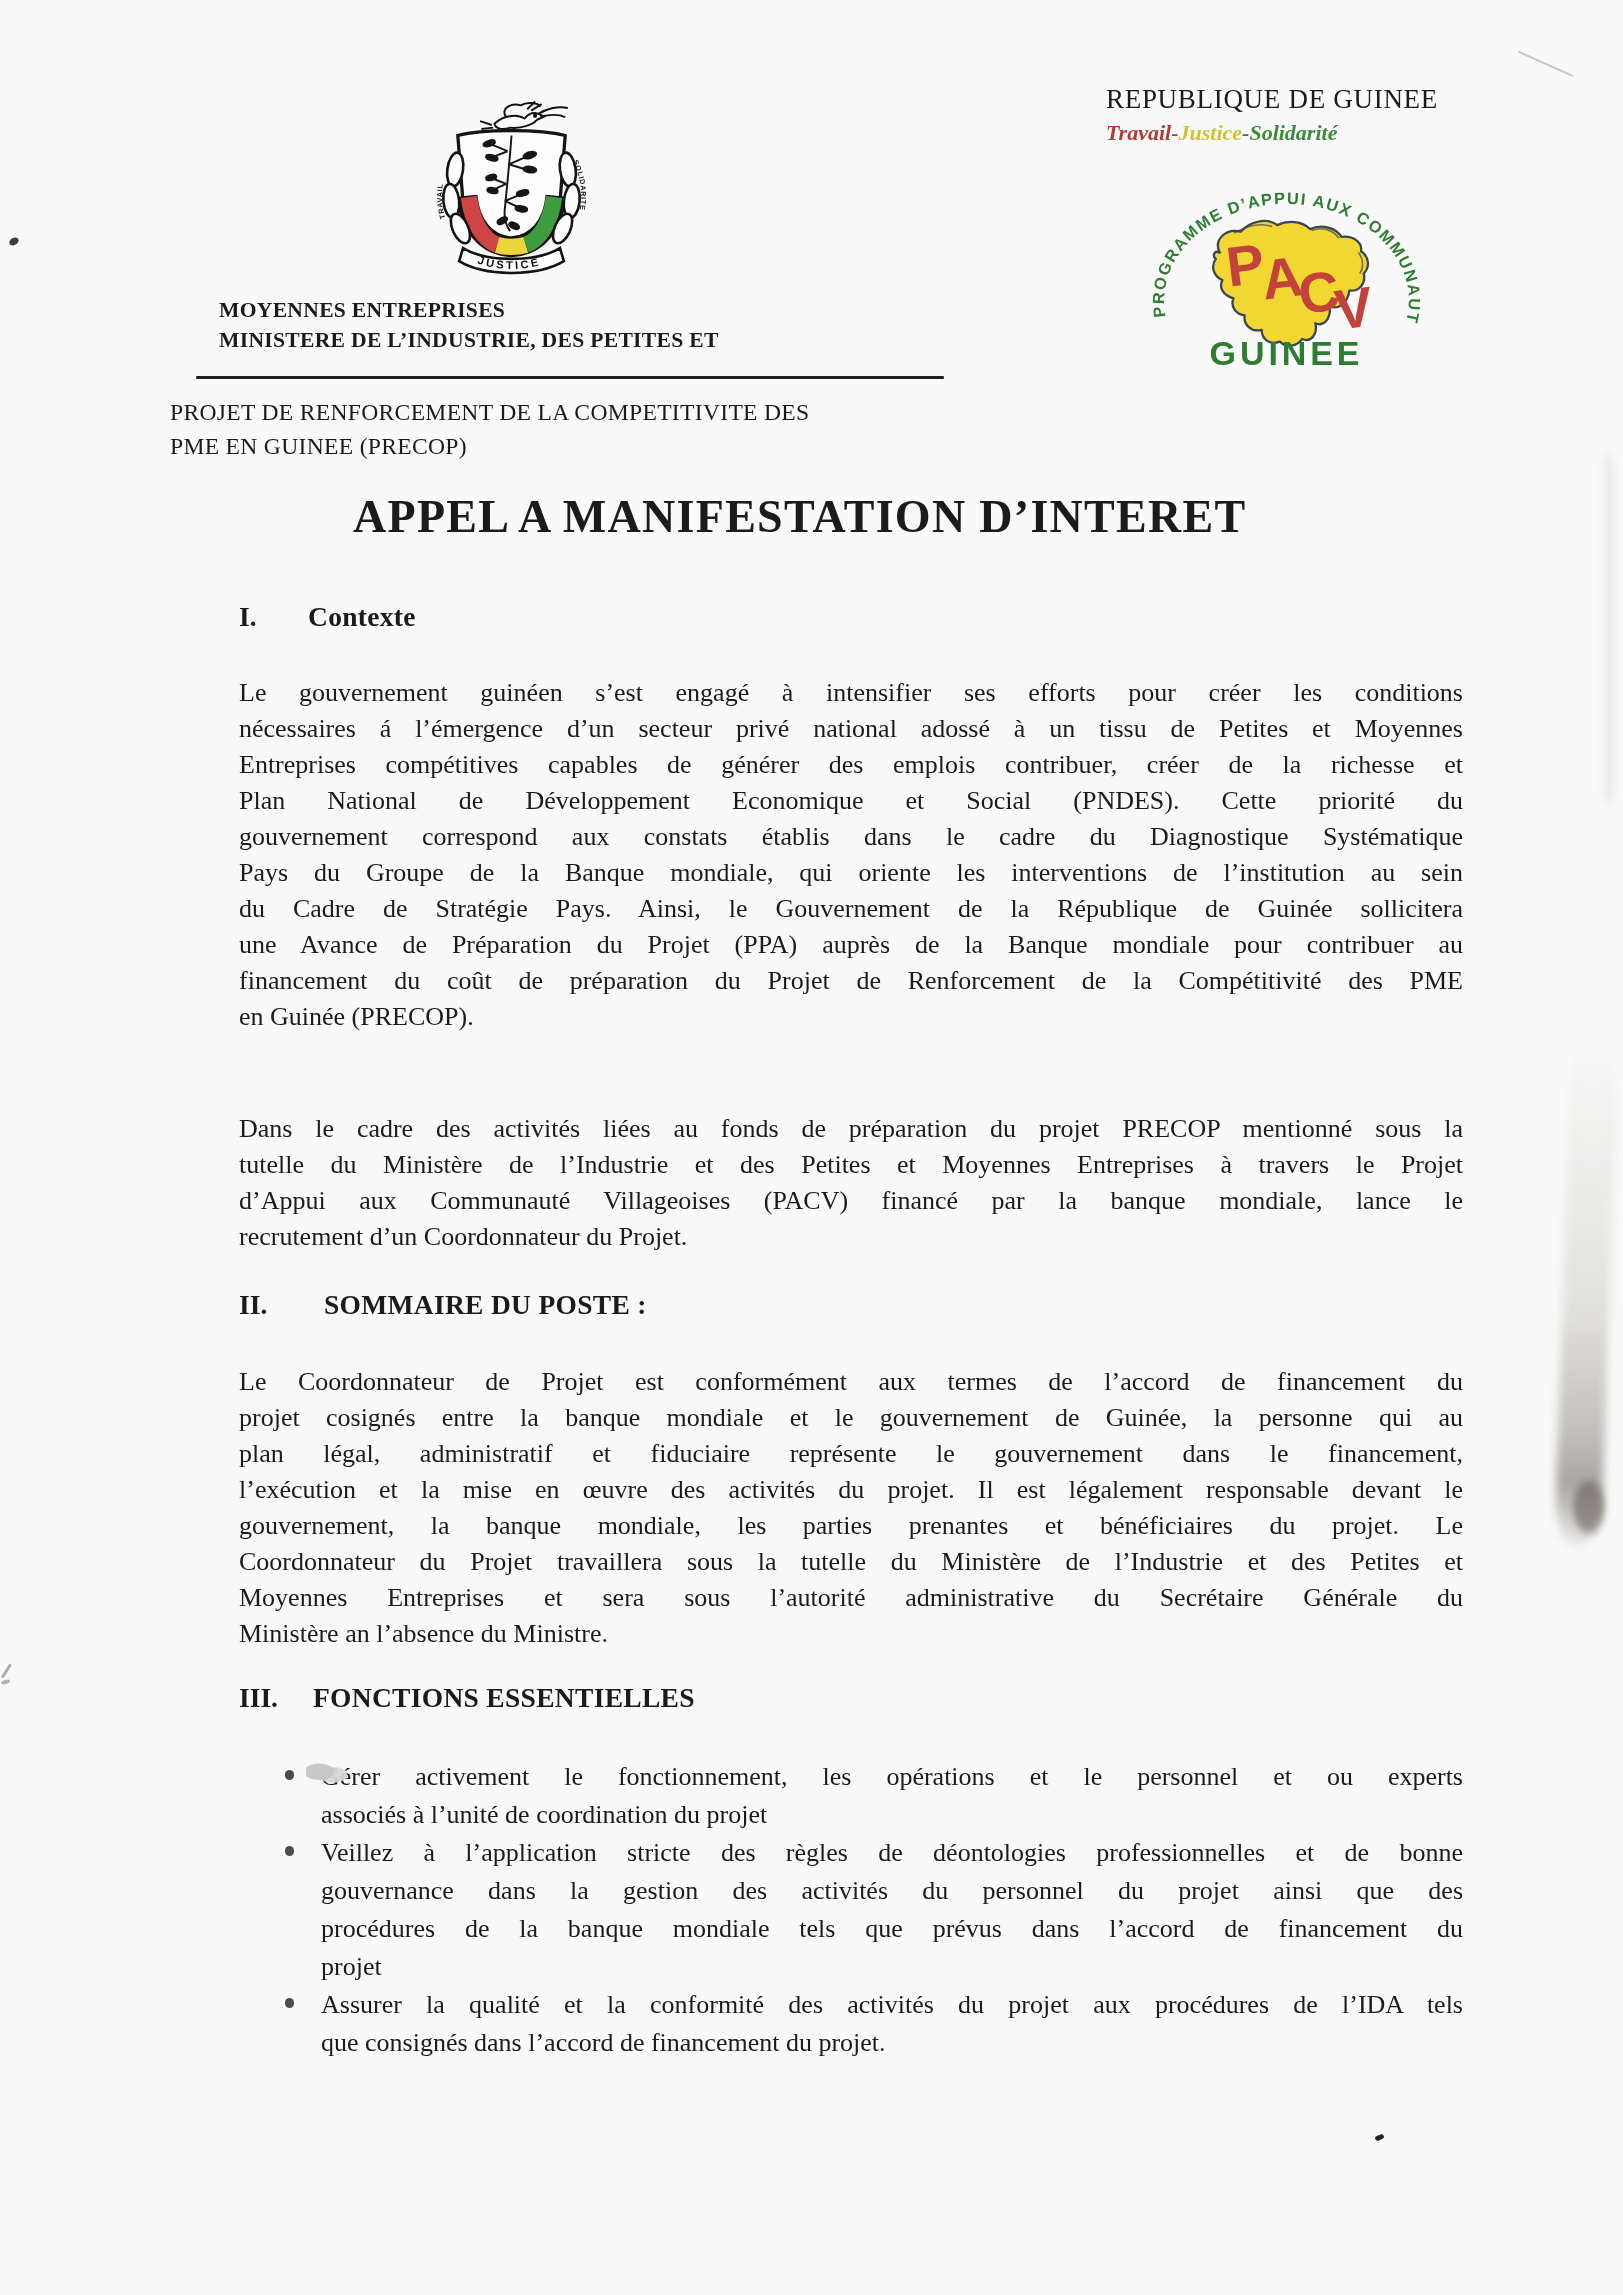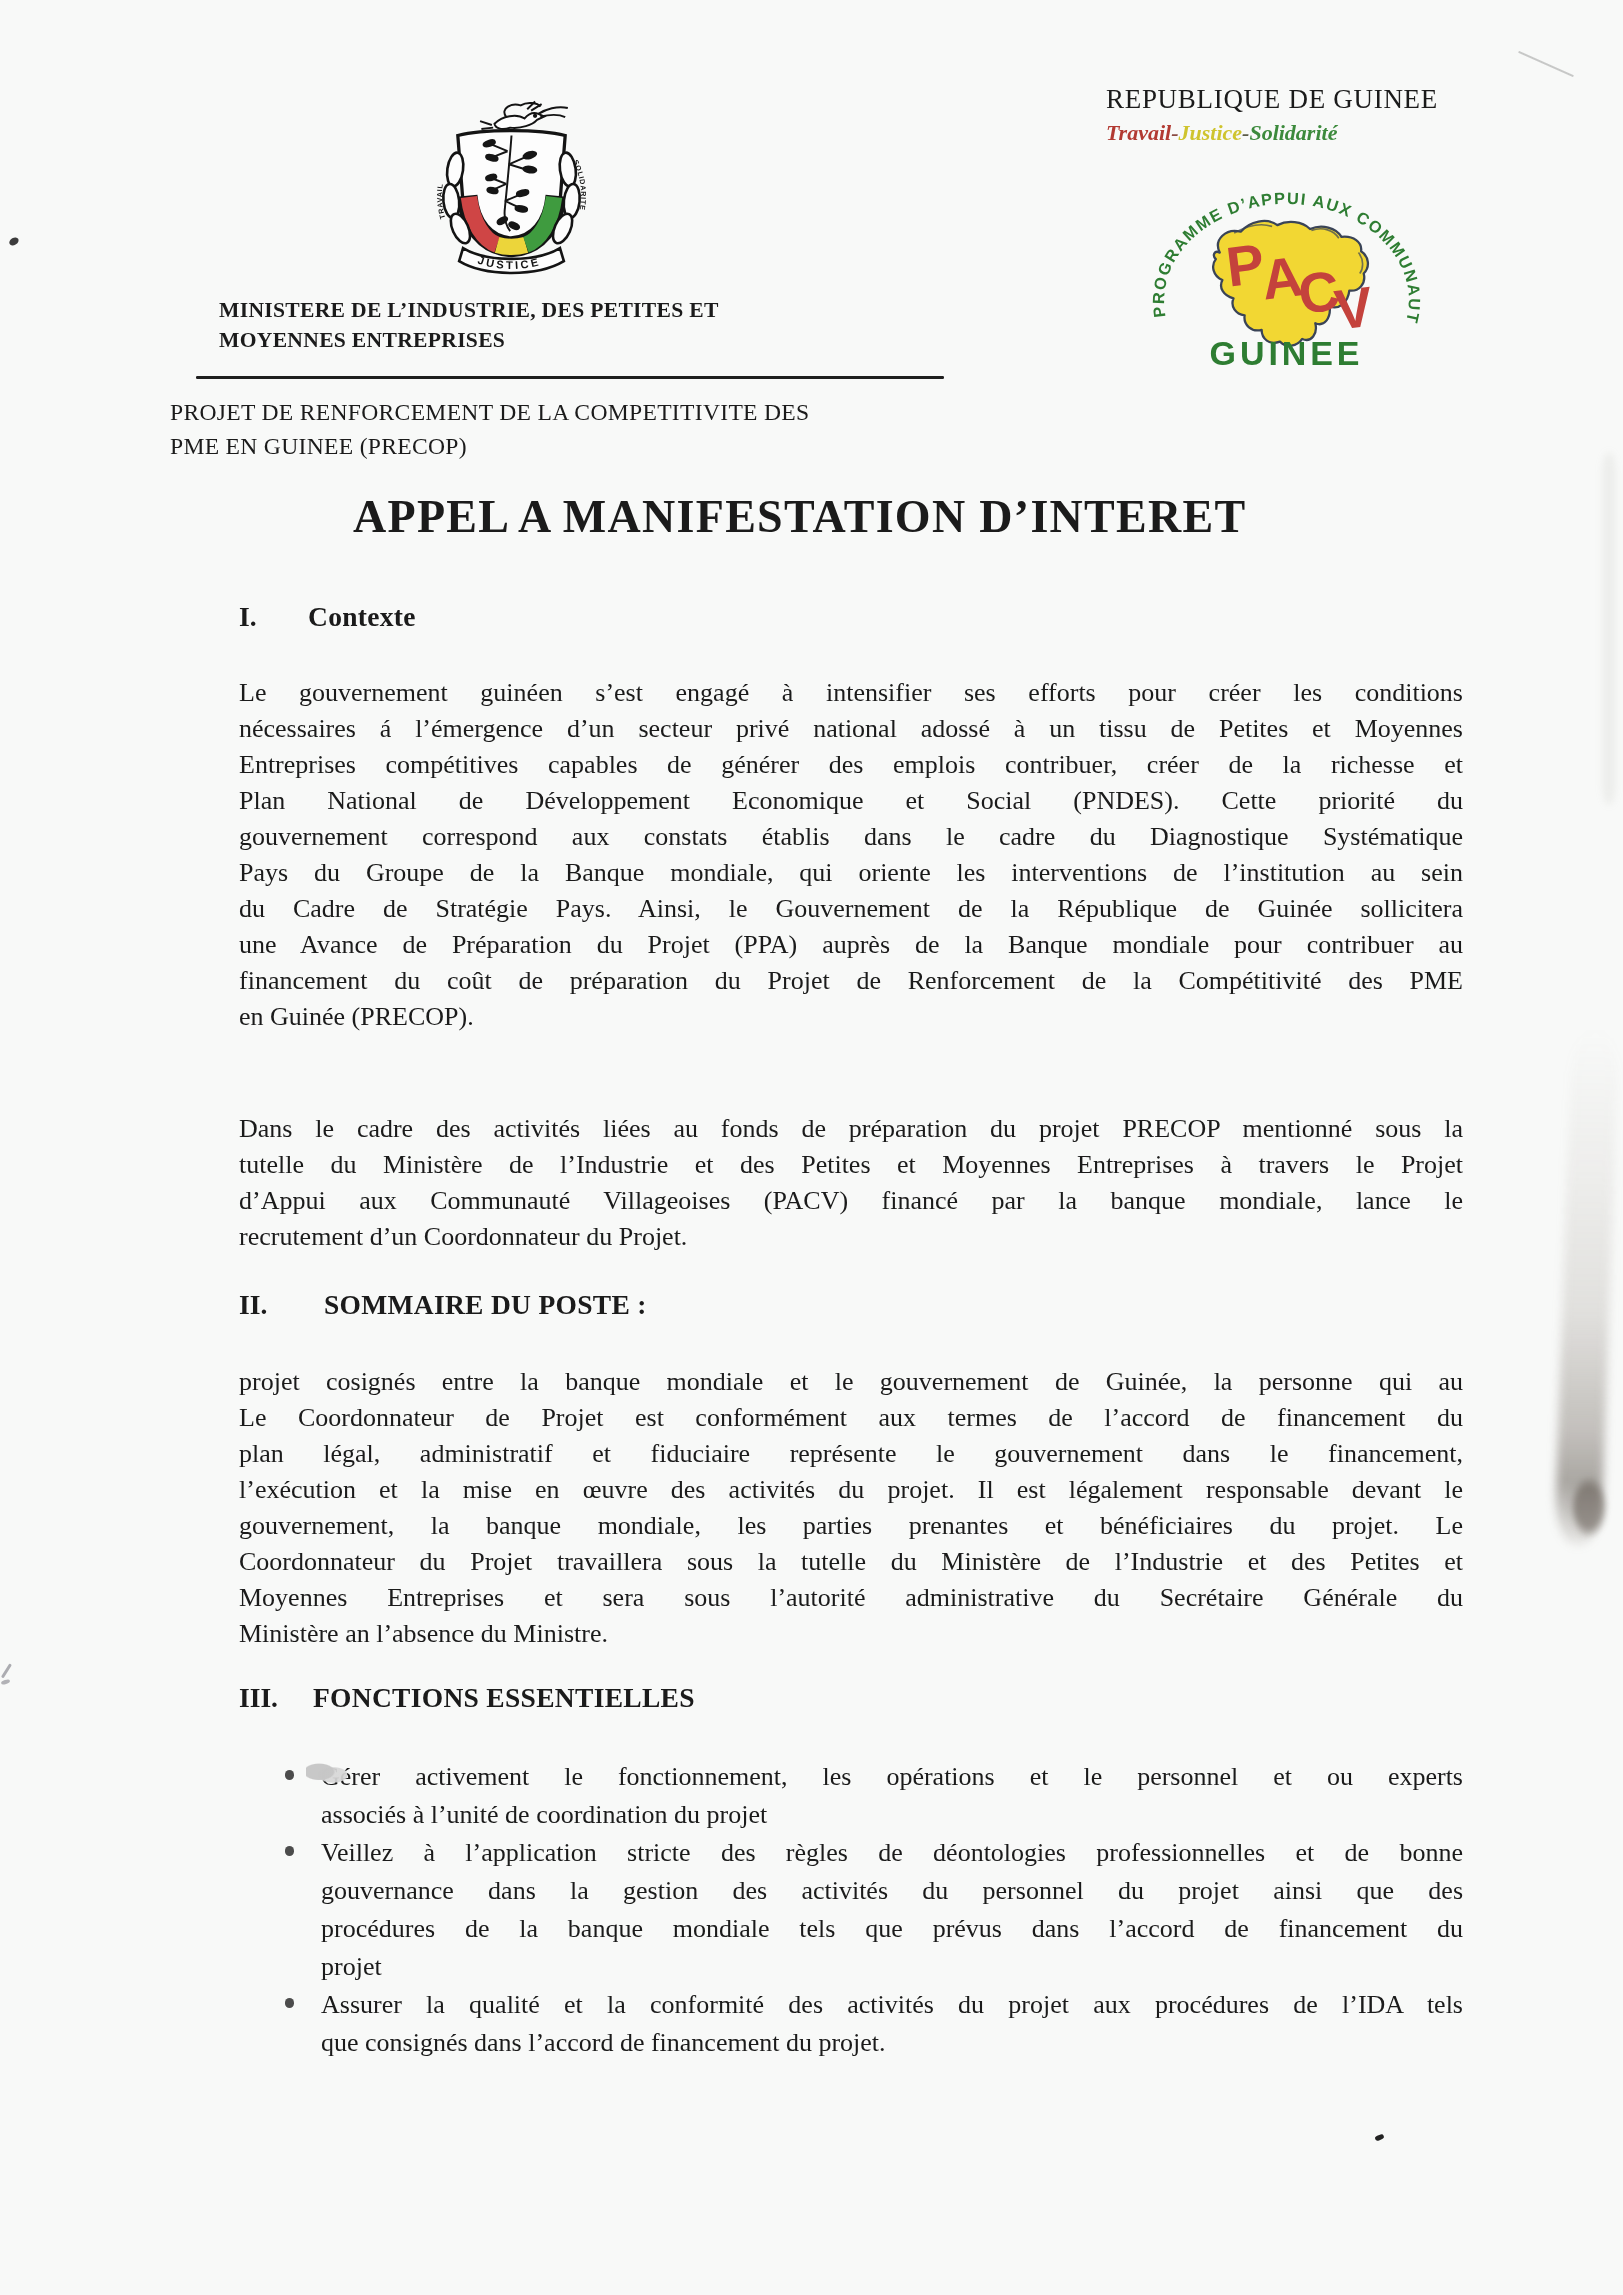--- a/index.html
+++ b/index.html
@@ -113,22 +113,22 @@
       <text font-family="Liberation Sans, sans-serif" font-size="11" font-weight="bold" fill="#141414" letter-spacing="1">
         <textPath href="#leftArc" startOffset="4">TRAVAIL</textPath>
       </text>
       <text font-family="Liberation Sans, sans-serif" font-size="11" font-weight="bold" fill="#141414" letter-spacing="1">
         <textPath href="#rightArc" startOffset="4">SOLIDARITE</textPath>
       </text>
     </g>
   </svg>
 
   <div class="abs ministry ctr">
+    <div>MOYENNES ENTREPRISES</div>
     <div>MINISTERE DE L’INDUSTRIE, DES PETITES ET</div>
-    <div>MOYENNES ENTREPRISES</div>
   </div>
 
   <div class="abs republic ctr">REPUBLIQUE DE GUINEE</div>
   <div class="abs motto ctr">
     <span style="color:#b23a32">Travail</span><span style="color:#8a4a42">-</span><span style="color:#cfc42e">Justice</span><span style="color:#5a5a46">-</span><span style="color:#3c8a3c">Solidarité</span>
   </div>
 
   <svg class="abs" style="left:1136px;top:149px;" width="301" height="236" viewBox="0 0 460 360">
     <defs>
       <path id="ringArc" d="M46 258 A187 148 0 1 1 414 258"></path>
@@ -179,22 +179,22 @@
     <div class="line jline">Dans le cadre des activités liées au fonds de préparation du projet PRECOP mentionné sous la</div>
     <div class="line jline">tutelle du Ministère de l’Industrie et des Petites et Moyennes Entreprises à travers le Projet</div>
     <div class="line jline">d’Appui aux Communauté Villageoises (PACV) financé par la banque mondiale, lance le</div>
     <div class="line lline">recrutement d’un Coordonnateur du Projet.</div>
   </div>
 
   <div class="abs h-num" style="left:239px;top:1289px;">II.</div>
   <div class="abs h-lab" style="left:324px;top:1289px;">SOMMAIRE DU POSTE :</div>
 
   <div class="abs par" style="top:1364px;">
+    <div class="line jline">Le Coordonnateur de Projet est conformément aux termes de l’accord de financement du</div>
     <div class="line jline">projet cosignés entre la banque mondiale et le gouvernement de Guinée, la personne qui au</div>
-    <div class="line jline">Le Coordonnateur de Projet est conformément aux termes de l’accord de financement du</div>
     <div class="line jline">plan légal, administratif et fiduciaire représente le gouvernement dans le financement,</div>
     <div class="line jline">l’exécution et la mise en œuvre des activités du projet. Il est légalement responsable devant le</div>
     <div class="line jline">gouvernement, la banque mondiale, les parties prenantes et bénéficiaires du projet. Le</div>
     <div class="line jline">Coordonnateur du Projet travaillera sous la tutelle du Ministère de l’Industrie et des Petites et</div>
     <div class="line jline">Moyennes Entreprises et sera sous l’autorité administrative du Secrétaire Générale du</div>
     <div class="line lline">Ministère an l’absence du Ministre.</div>
   </div>
 
   <div class="abs h-num" style="left:239px;top:1682px;">III.</div>
   <div class="abs h-lab" style="left:313px;top:1682px;text-align:center;">FONCTIONS ESSENTIELLES</div>

